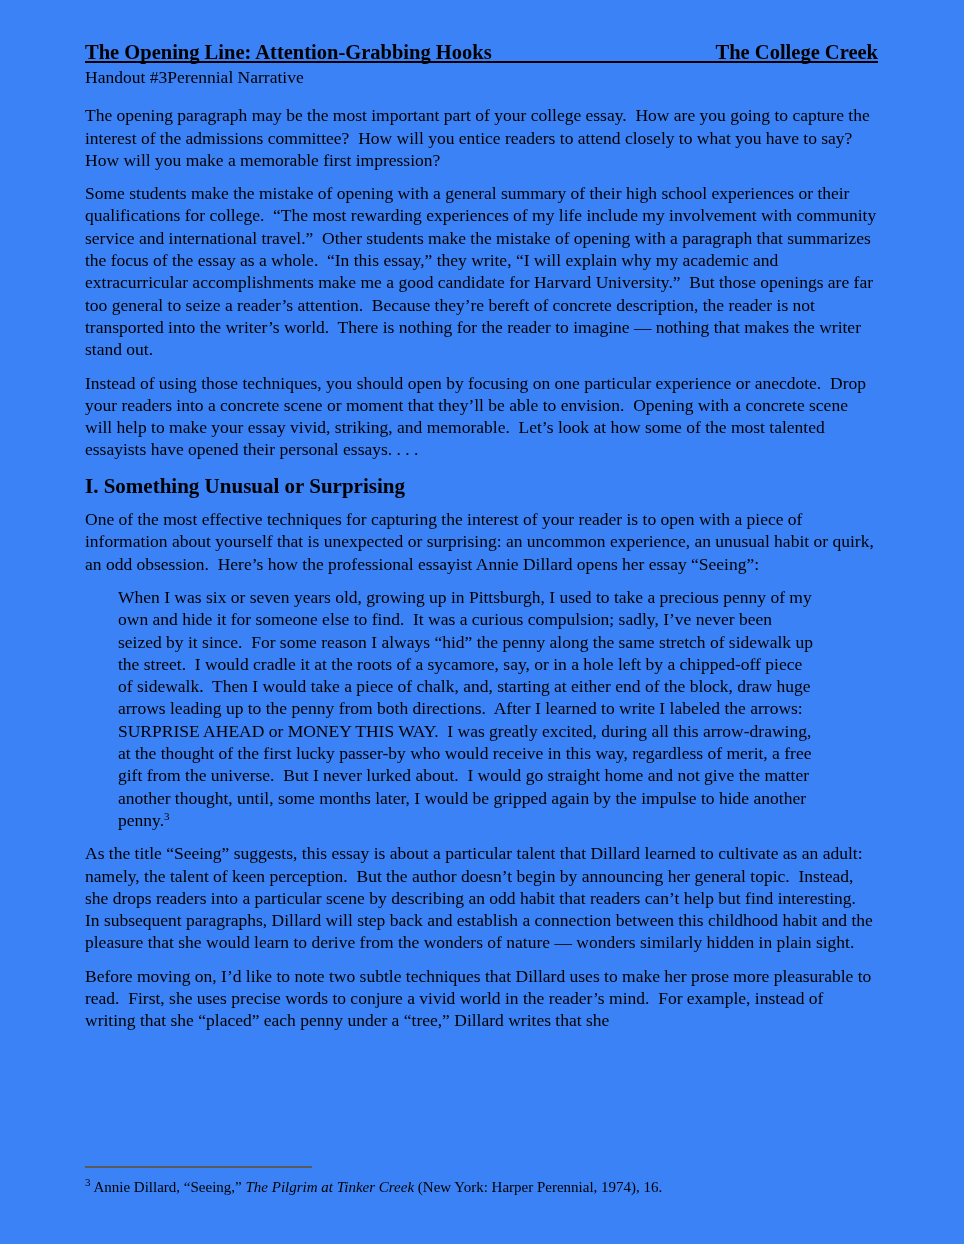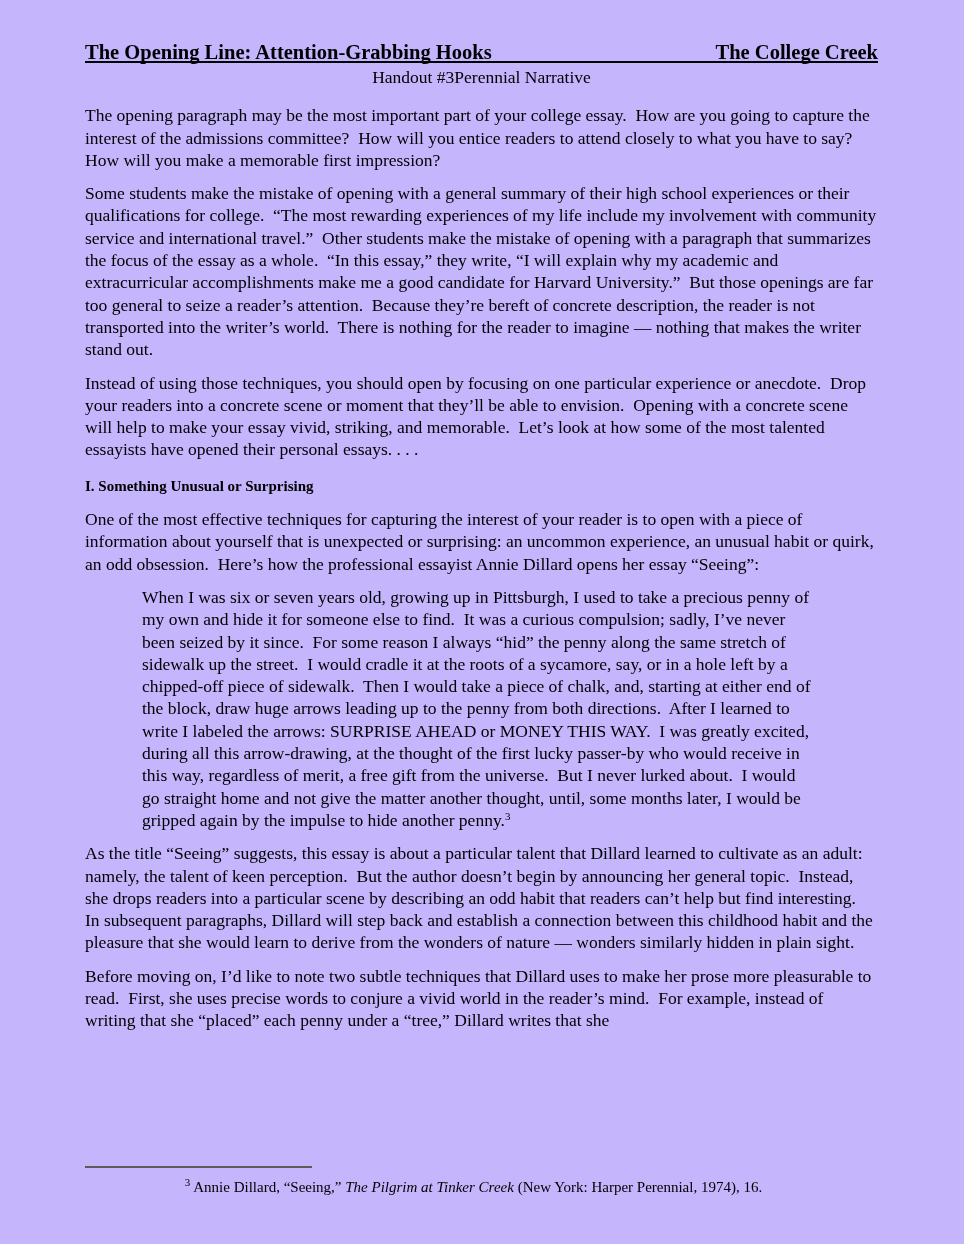--- a/index.html
+++ b/index.html
@@ -5,21 +5,21 @@
   html, body {
     margin: 0;
     padding: 0;
     background: #ffffff;
   }
   .page {
     position: relative;
     width: 964px;
     height: 1244px;
     box-sizing: border-box;
-    background: #c4b5fd;
+    background: #3b82f6;
     color: #000000;
     font-family: "Liberation Serif", "DejaVu Serif", serif;
     font-size: 17.5px;
     line-height: 22.3px;
     padding: 40px 86px 0 85px;
     overflow: hidden;
   }
   .header-title-row {
     position: relative;
     display: flex;
@@ -32,49 +32,48 @@
   .header-title-row .title-rule {
     position: absolute;
     left: 0;
     right: 0;
     bottom: 2px;
     height: 2px;
     background: #000000;
   }
   .header-sub-row {
     display: flex;
-    justify-content: center;
+    justify-content: flex-start;
     align-items: baseline;
     margin-top: 1px;
     margin-bottom: 16px;
   }
   p.body-par {
     margin: 0 0 11px 0;
     white-space: pre-wrap;
   }
   h2.section-heading {
-    font-size: 15px;
+    font-size: 21px;
     font-weight: bold;
     margin: 14px 0 11px 0;
   }
   blockquote.excerpt {
-    margin: 0 62px 11px 57px;
+    margin: 0 62px 11px 33px;
     white-space: pre-wrap;
   }
   sup.fn-ref {
     font-size: 11px;
     line-height: 0;
     vertical-align: 6px;
   }
   .page-footer {
     position: absolute;
     left: 85px;
     right: 102px;
     top: 1166px;
-    text-align: center;
   }
   .footnote-rule {
     width: 227px;
     height: 2px;
     background: #5a5a5a;
     margin-bottom: 10px;
   }
   .footnote-text {
     font-size: 15px;
     line-height: 19px;

